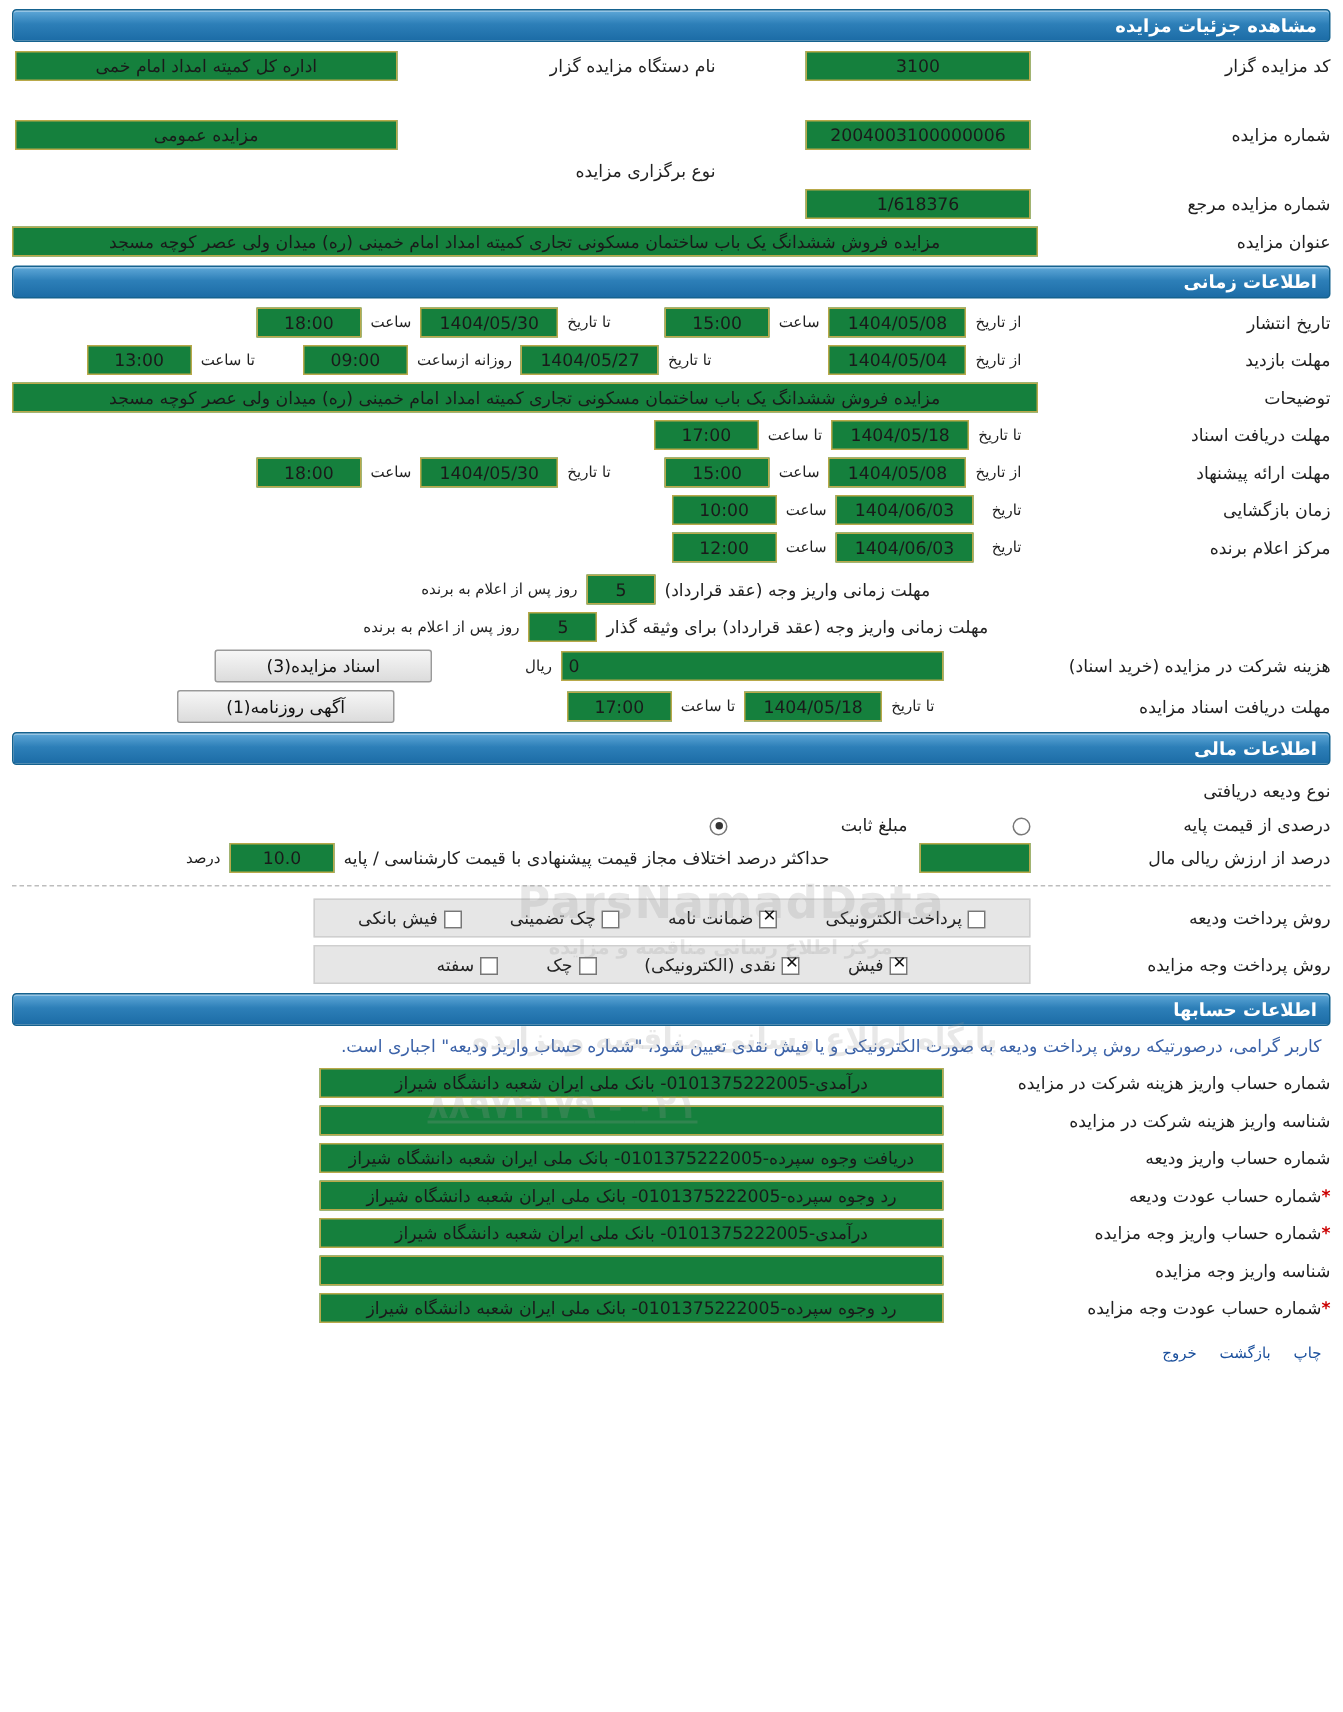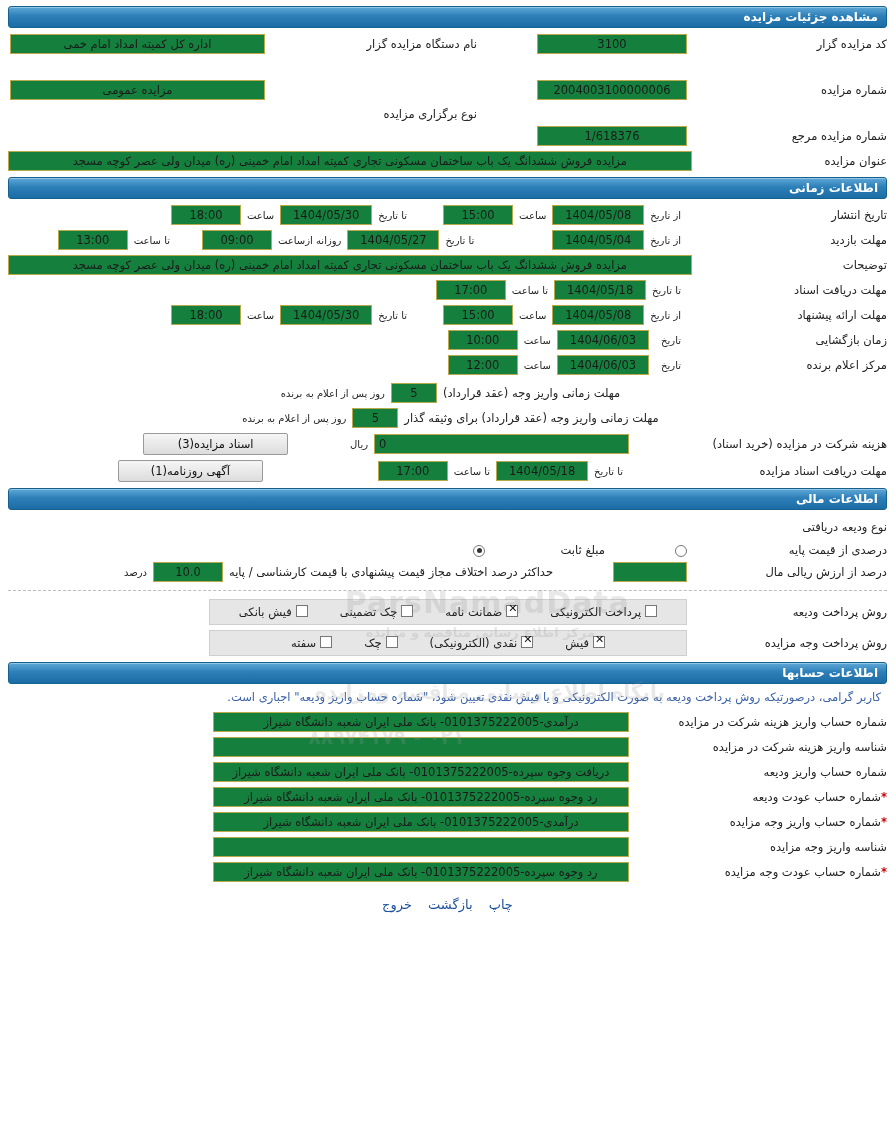--- a/index.html
+++ b/index.html
@@ -104,41 +104,41 @@
   .cbx {
     width: 12px; height: 12px;
     border: 1px solid #777; background: #fff;
     display: inline-block; position: relative; vertical-align: middle;
   }
   .cbx.on::after {
     content: "\2715"; position: absolute; left: 1px; top: -3px;
     font-size: 11px; color: #111; line-height: 12px;
   }
 
-  .opt { display: inline-flex; align-items: flex-start; gap: 4px; margin: 0 10px; font-size: 11.5px; }
+  .opt { display: inline-flex; align-items: flex-end; gap: 4px; margin: 0 10px; font-size: 11.5px; }
 
   .grayband {
     background: #e6e6e6;
     border: 1px solid #cfcfcf;
     padding: 5px 10px;
     display: flex;
     align-items: center;
     justify-content: center;
     gap: 12px;
   }
 
   .note { font-size: 11.5px; color: #3b62a8; margin: 4px 6px 8px 6px; text-align: right; }
 
   .star { color: #cc0000; font-weight: bold; }
 
   .hr { border: none; border-top: 1px dashed #bdbdbd; margin: 8px 0; }
 
   .footer {
-    text-align: center;
-    font-size: 13px;
+    text-align: right;
+    font-size: 10px;
     color: #1a4f9c;
     padding: 10px 0 6px 0;
   }
   .footer a { color: #1a4f9c; text-decoration: none; margin: 0 6px; }
 
   
   .wm {
     position: absolute;
     color: rgba(150,150,150,.22);
     font-weight: bold;
@@ -148,21 +148,21 @@
   .wrap { position: relative; }
 </style>
 </head>
 <body>
 
 <div class="page wrap">
 
   <div class="wm" style="top:585px; right:265px; font-size:30px; letter-spacing:1px;">ParsNamadData</div>
   <div class="wm" style="top:625px; right:300px; font-size:13px;">مرکز اطلاع رسانی مناقصه و مزایده</div>
   <div class="wm" style="top:680px; right:230px; font-size:20px;">پایگاه اطلاع رسانی مناقصه ومزایده</div>
-  <div class="wm" style="top:725px; right:430px; font-size:20px;">۰۲۱ - ۸۸۹۷۴۱۷۹</div>
+  <div class="wm" style="top:725px; right:430px; font-size:23px;text-decoration:underline;">۰۲۱ - ۸۸۹۷۴۱۷۹</div>
 
   <div class="bar first">
     <span>مشاهده جزئیات مزایده</span>
   </div>
 
   <div class="row">
     <div class="lbl w200">کد مزایده گزار</div>
     <div class="fld wide">3100</div>
     <div class="lbl w210" style="margin-right:60px;">نام دستگاه مزایده گزار</div>
     <div class="fld xl">اداره کل کمیته امداد امام خمی</div>

